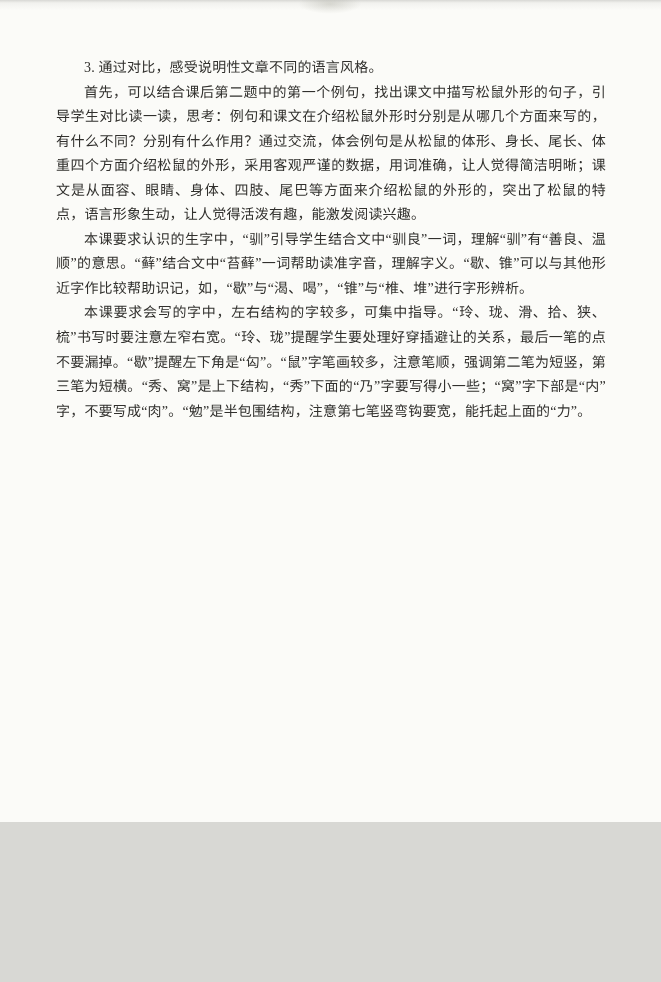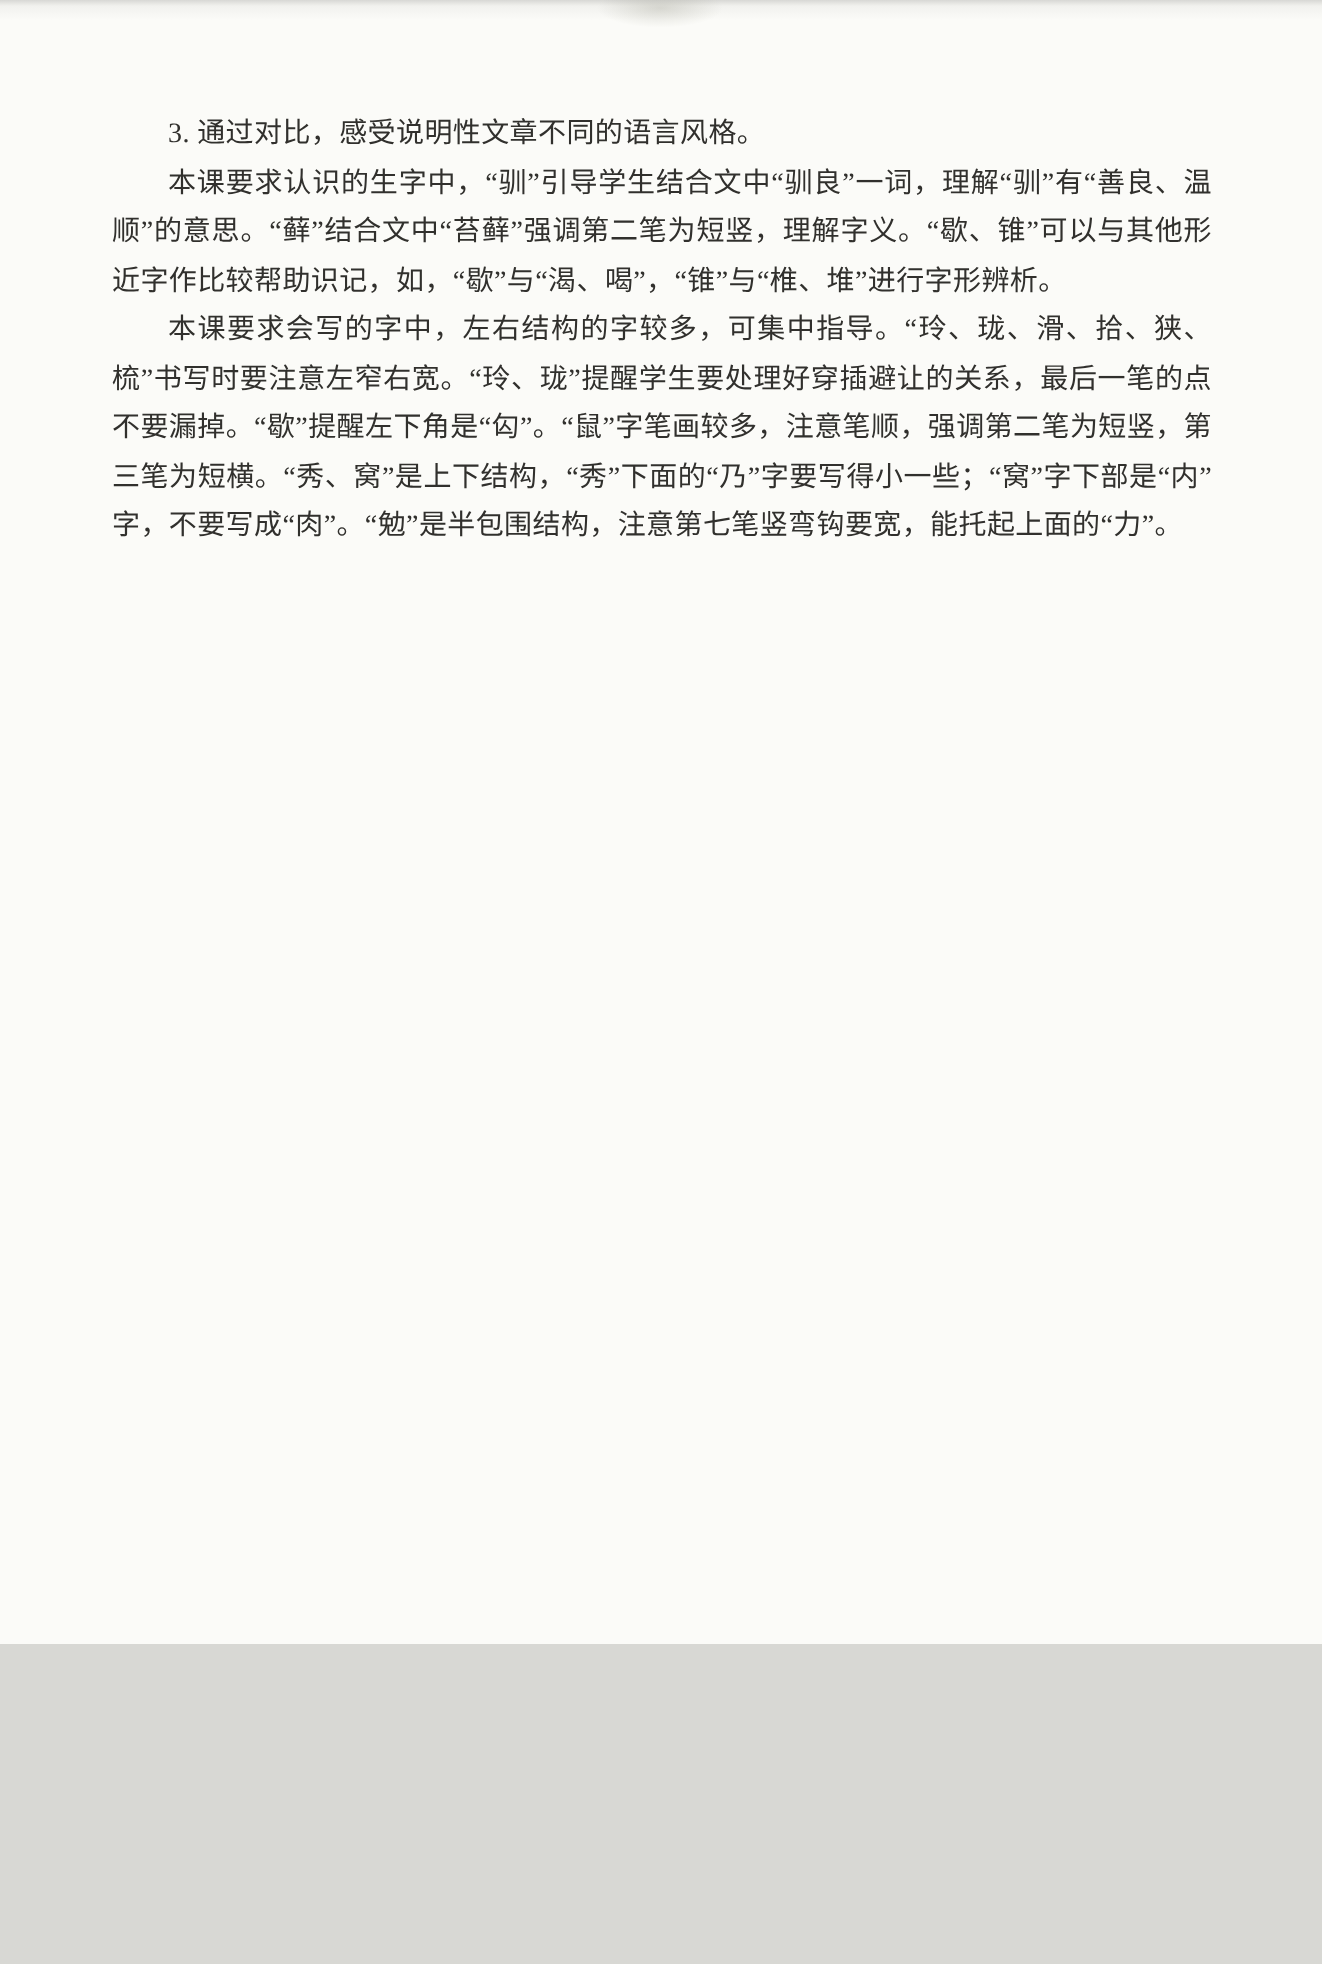--- a/index.html
+++ b/index.html
@@ -57,21 +57,22 @@
     color: #4c4c4c;
     letter-spacing: 0.5px;
   }
 </style>
 </head>
 <body>
 
 <div class="page">
   <main class="content">
     <p class="para">3. 通过对比，感受说明性文章不同的语言风格。</p>
-    <p class="para">本课要求认识的生字中，“驯”引导学生结合文中“驯良”一词，理解“驯”有“善良、温顺”的意思。“藓”结合文中“苔藓”强调第二笔为短竖，理解字义。“歇、锥”可以与其他形近字作比较帮助识记，如，“歇”与“渴、喝”，“锥”与“椎、堆”进行字形辨析。</p>
+    <p class="para">首先，可以结合课后第二题中的第一个例句，找出课文中描写松鼠外形的句子，引导学生对比读一读，思考：例句和课文在介绍松鼠外形时分别是从哪几个方面来写的，有什么不同？分别有什么作用？通过交流，体会例句是从松鼠的体形、身长、尾长、体重四个方面介绍松鼠的外形，采用客观严谨的数据，用词准确，让人觉得简洁明晰；课文是从面容、眼睛、身体、四肢、尾巴等方面来介绍松鼠的外形的，突出了松鼠的特点，语言形象生动，让人觉得活泼有趣，能激发阅读兴趣。</p>
+    <p class="para">本课要求认识的生字中，“驯”引导学生结合文中“驯良”一词，理解“驯”有“善良、温顺”的意思。“藓”结合文中“苔藓”一词帮助读准字音，理解字义。“歇、锥”可以与其他形近字作比较帮助识记，如，“歇”与“渴、喝”，“锥”与“椎、堆”进行字形辨析。</p>
     <p class="para">本课要求会写的字中，左右结构的字较多，可集中指导。“玲、珑、滑、拾、狭、梳”书写时要注意左窄右宽。“玲、珑”提醒学生要处理好穿插避让的关系，最后一笔的点不要漏掉。“歇”提醒左下角是“匃”。“鼠”字笔画较多，注意笔顺，强调第二笔为短竖，第三笔为短横。“秀、窝”是上下结构，“秀”下面的“乃”字要写得小一些；“窝”字下部是“内”字，不要写成“肉”。“勉”是半包围结构，注意第七笔竖弯钩要宽，能托起上面的“力”。</p>
   </main>
 
   <footer class="footer">
     <span class="unit-label">第五单元</span>
     <span class="page-number">135</span>
   </footer>
 </div>
 
 </body></html>

